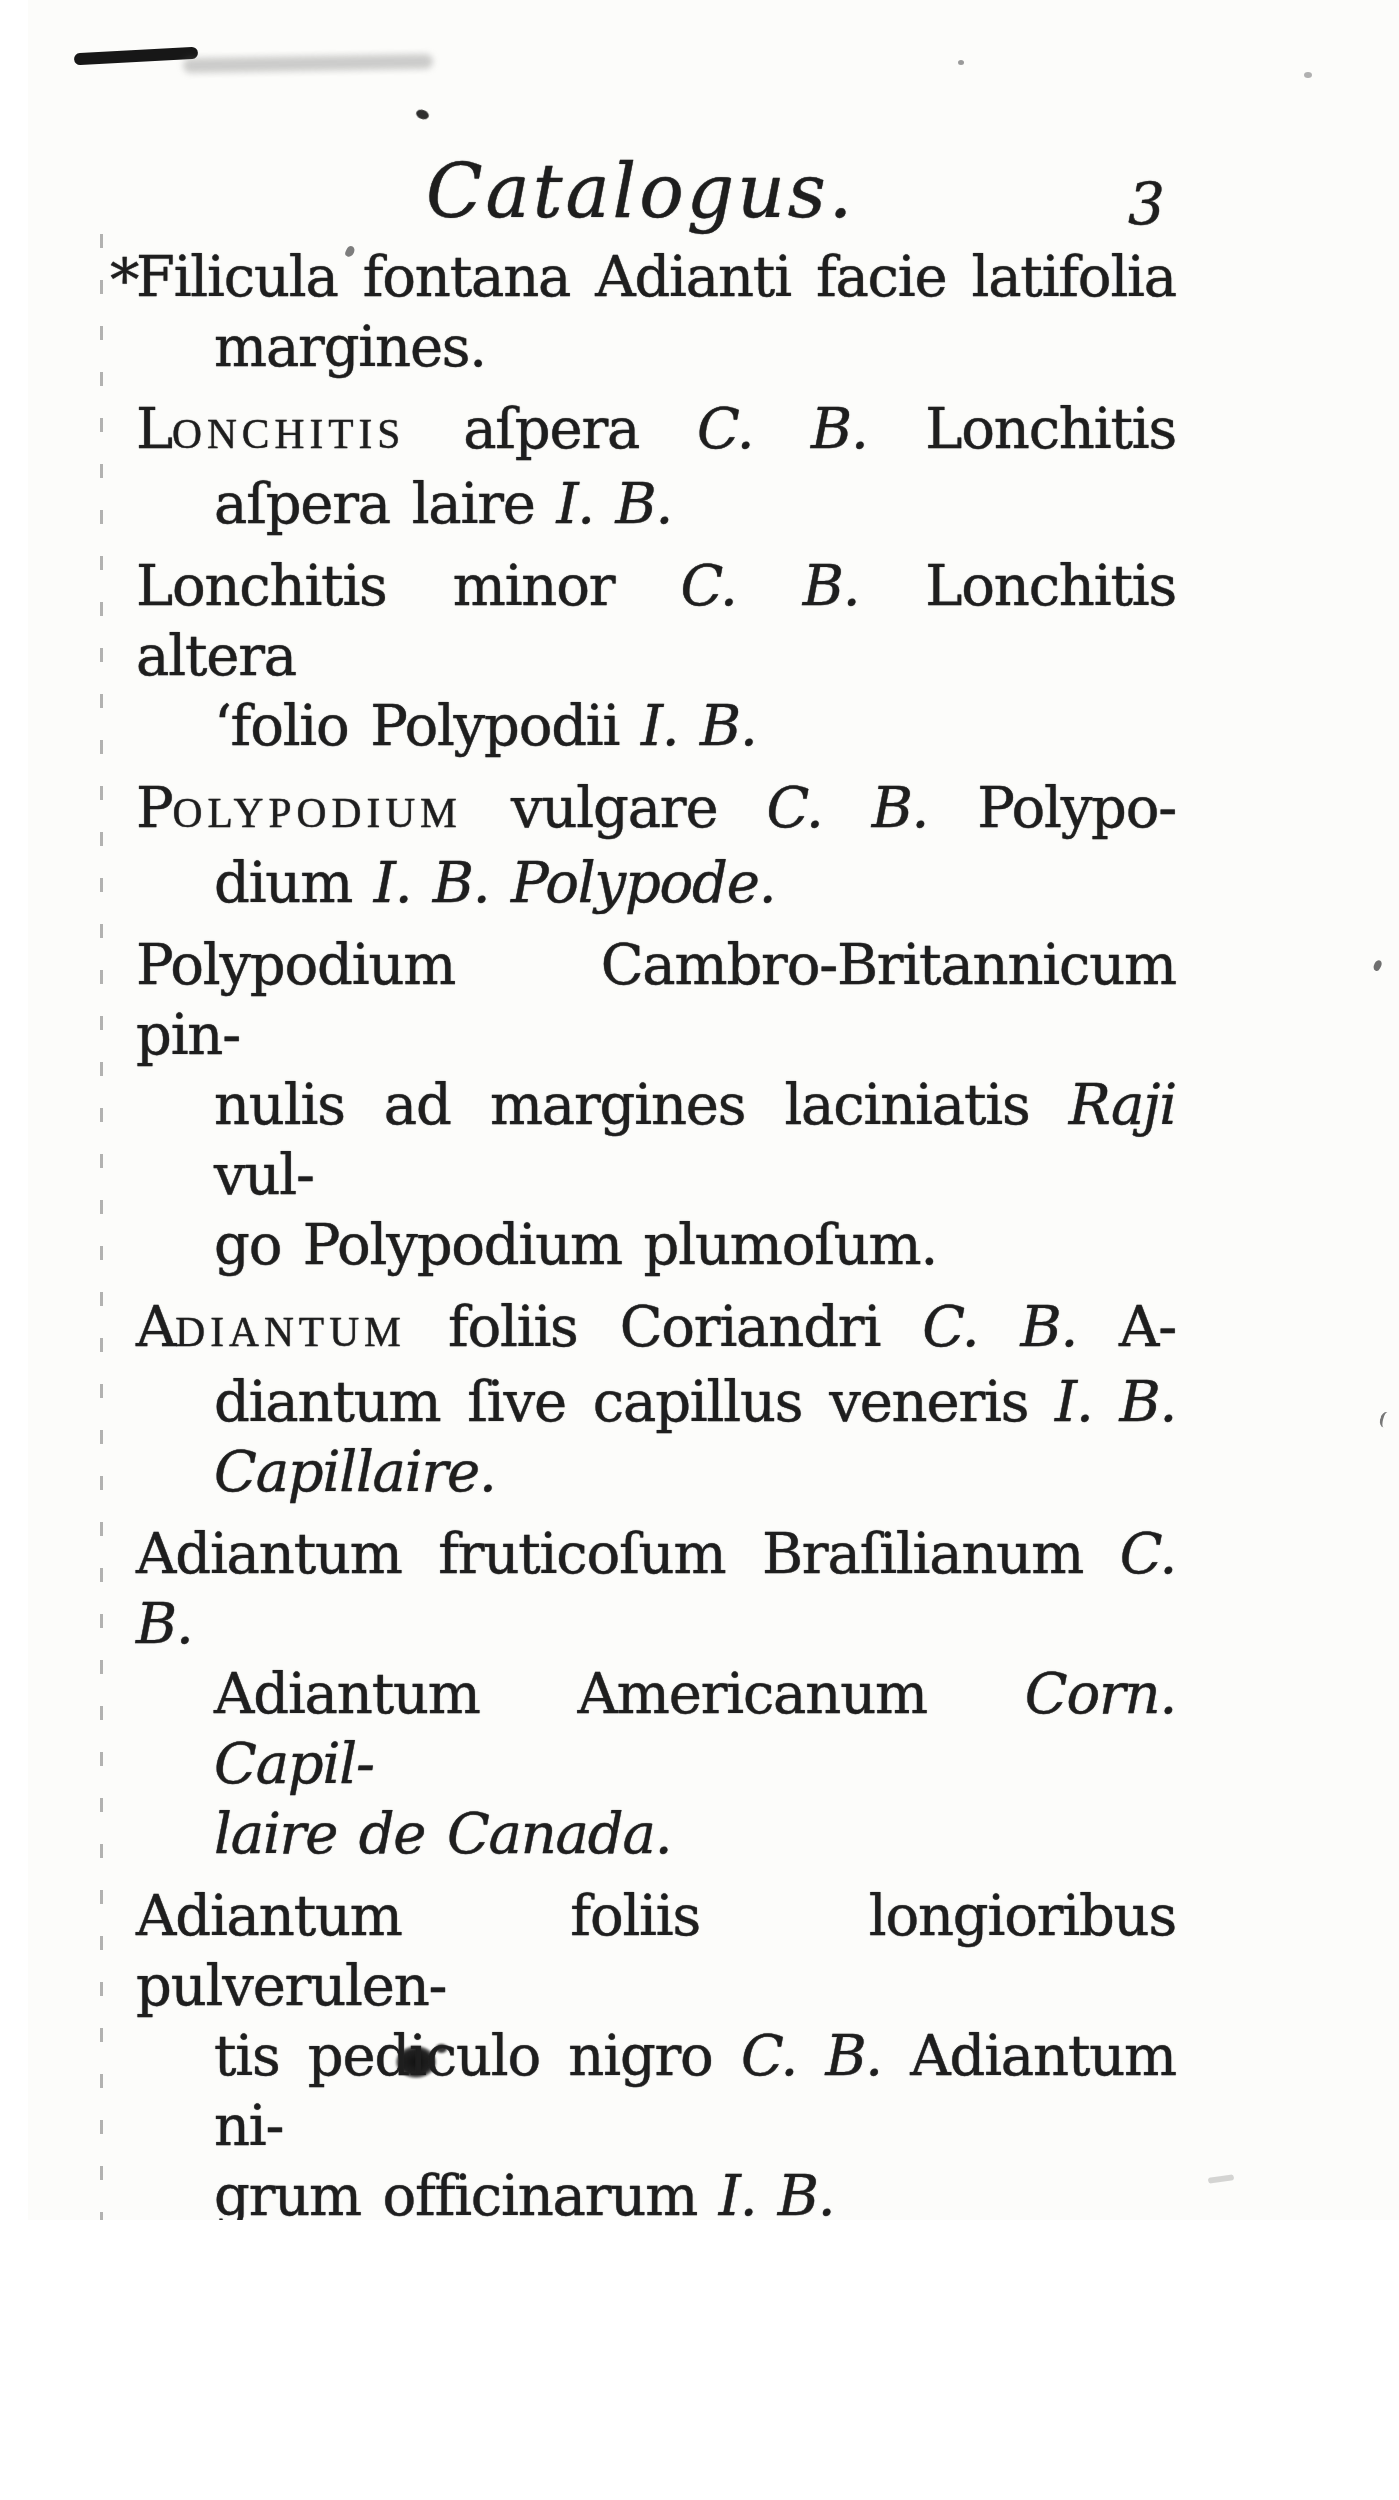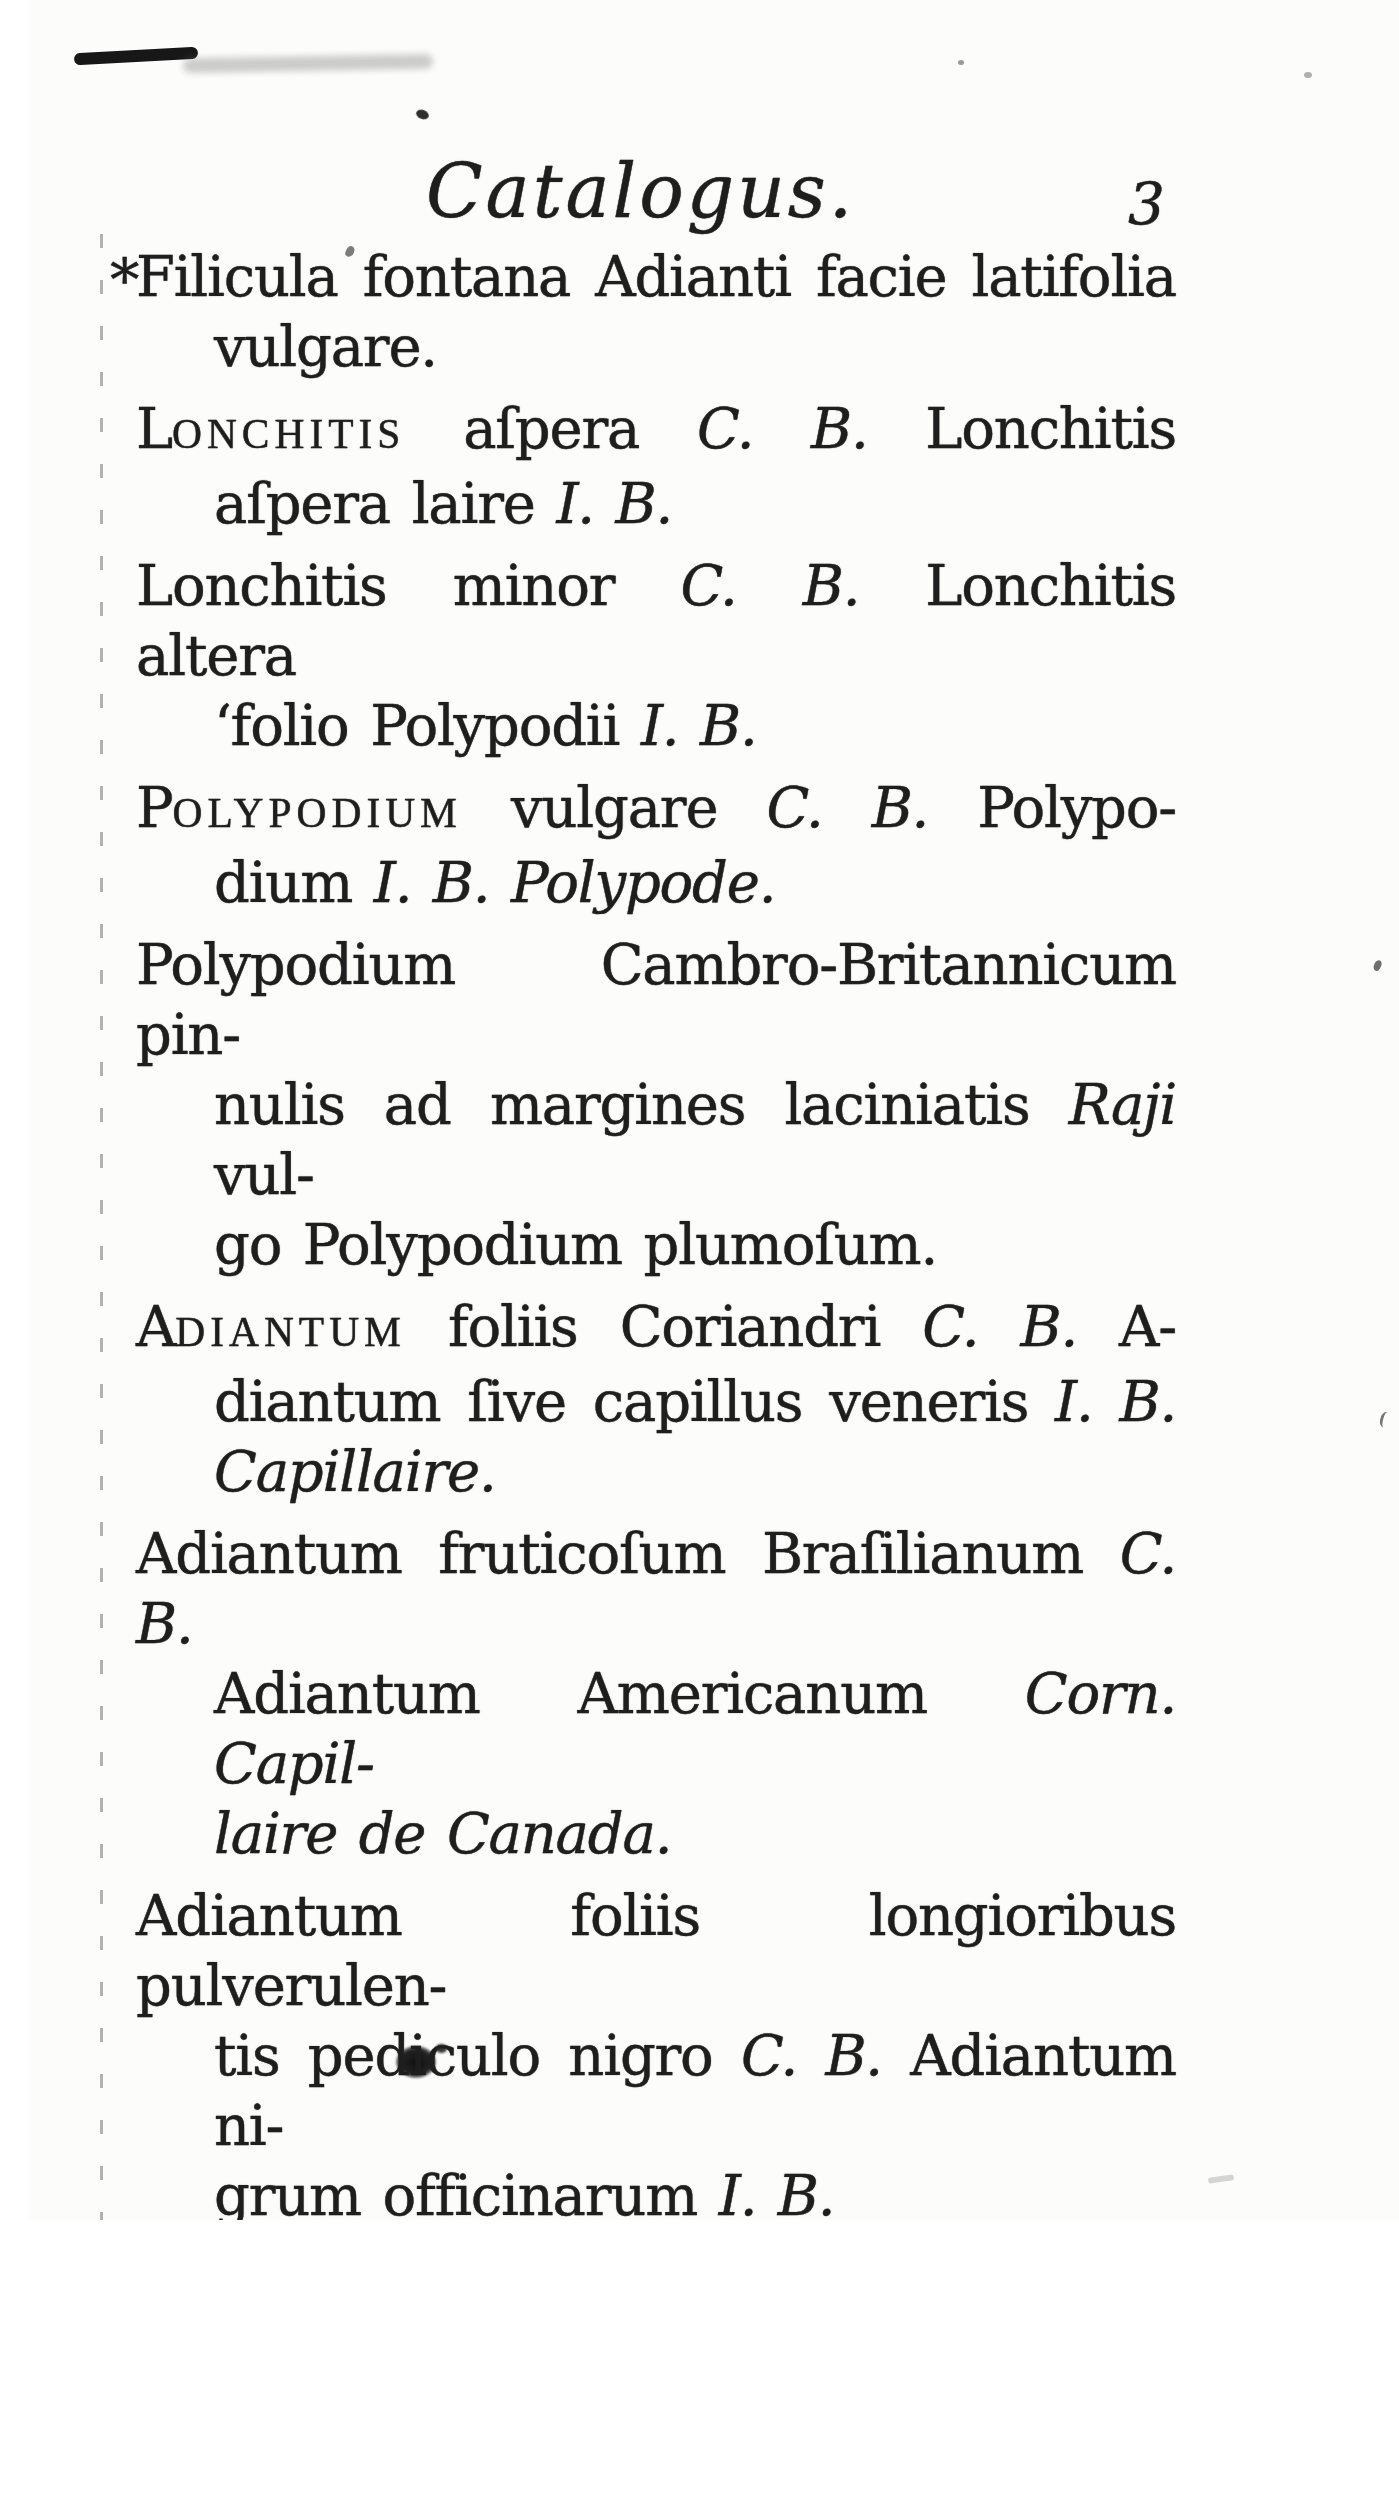--- a/index.html
+++ b/index.html
@@ -96,21 +96,21 @@
   <div class="artifact speck6"></div>
   <div class="artifact speck7"></div>
   <div class="artifact speck8"></div>
 
   <div class="page-title ink">Catalogus.</div>
   <div class="page-number ink">3</div>
 
   <div class="body-col ink">
       <div class="entry">
         <div class="line ind0 j"><span class="star star-s">*</span><span class="seg-r">Filicula fontana Adianti facie latifolia</span></div>
-        <div class="line ind1"><span class="seg-r">vulgare.</span></div>
+        <div class="line ind1"><span class="seg-r">margines.</span></div>
       </div>
       <div class="entry">
         <div class="line ind0 j"><span class="seg-r">L</span><span class="seg-sc">ONCHITIS</span><span class="seg-r"> aſpera </span><span class="seg-i">C. B.</span><span class="seg-r"> Lonchitis</span></div>
         <div class="line ind1"><span class="seg-r">aſpera laire </span><span class="seg-i">I. B.</span></div>
       </div>
       <div class="entry">
         <div class="line ind0 j"><span class="seg-r">Lonchitis minor </span><span class="seg-i">C. B.</span><span class="seg-r"> Lonchitis altera</span></div>
         <div class="line ind1"><span class="seg-r">‘folio Polypodii </span><span class="seg-i">I. B.</span></div>
       </div>
       <div class="entry">

